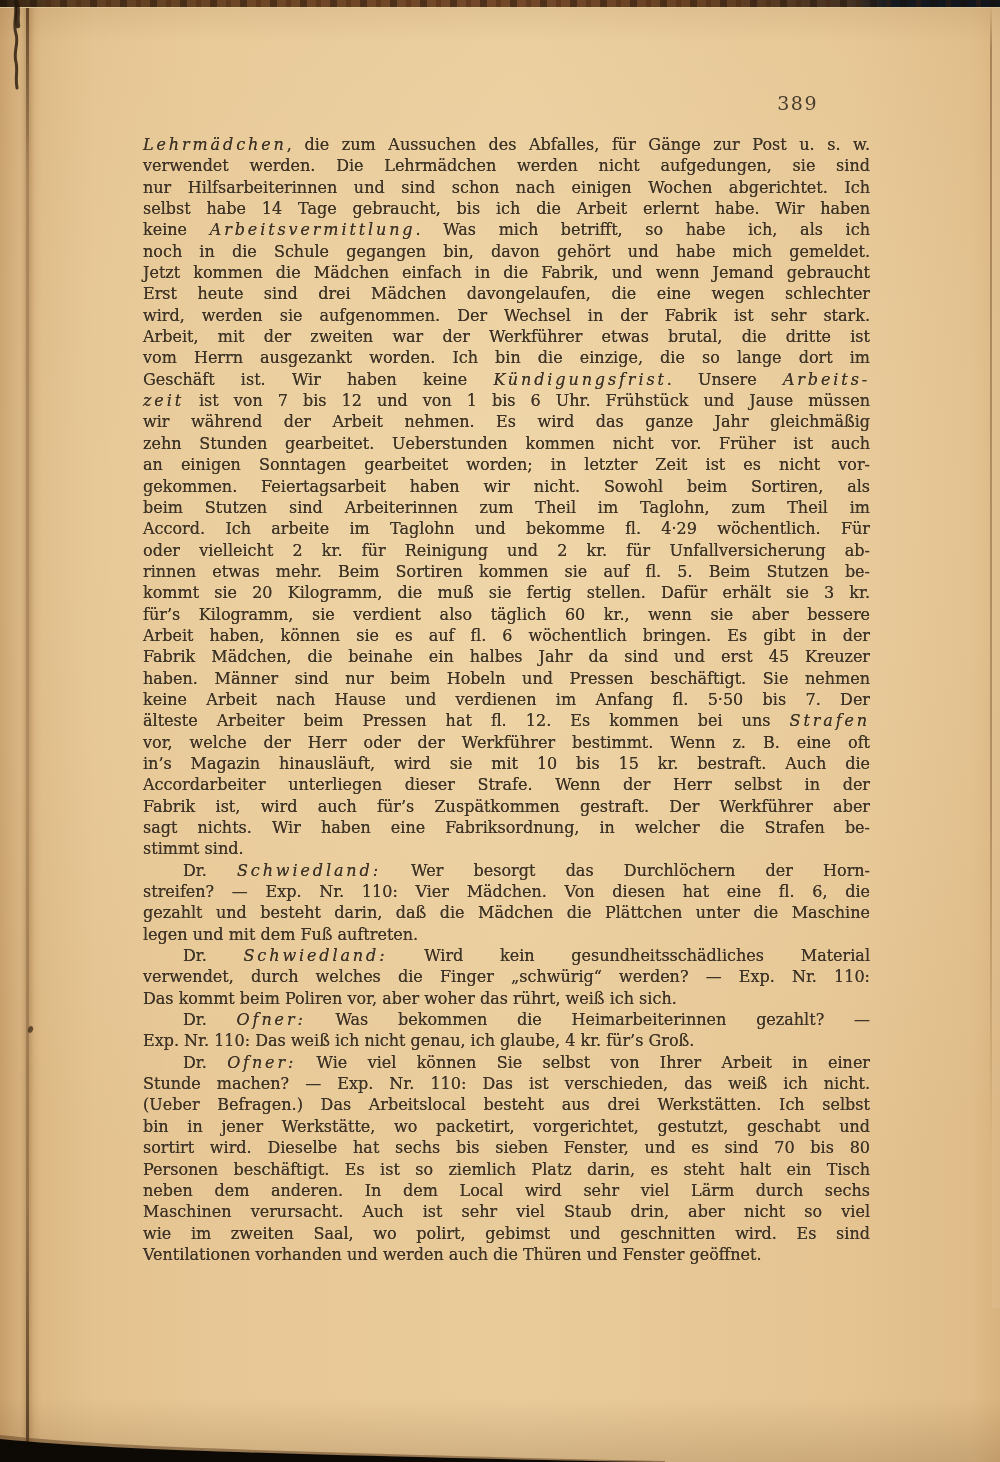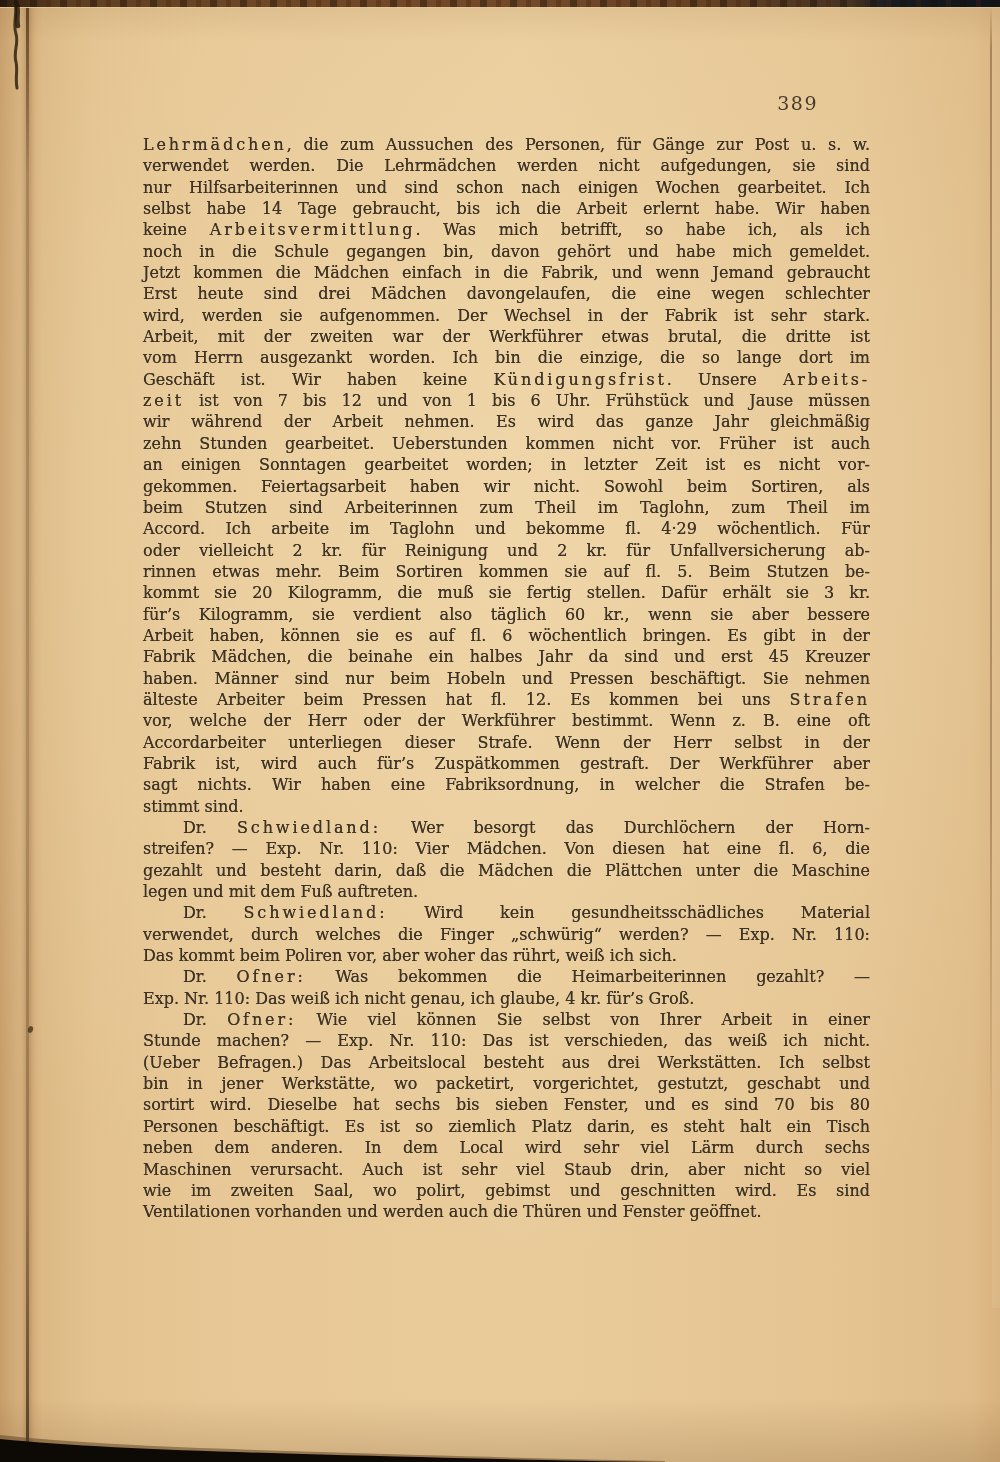--- a/index.html
+++ b/index.html
@@ -42,21 +42,21 @@
     position:absolute;left:143px;top:134px;width:727px;z-index:2;
     font-size:16px;color:var(--ink);
     text-shadow:0 0 0.5px rgba(64,52,36,0.85);
   }
   .line{
     height:21.35px;line-height:21.35px;
     text-align:justify;text-align-last:justify;
   }
   .line.end{text-align-last:left;}
   .line.indent{text-indent:40px;}
-  .sperr{letter-spacing:0.18em;}
+  .sperr{letter-spacing:0.18em;font-style:italic;}
   .right-line{
     position:absolute;left:990px;top:8px;width:2px;height:1150px;z-index:2;
     background:linear-gradient(180deg, rgba(120,82,45,0) 0, rgba(120,82,45,0.50) 40px, rgba(120,82,45,0.42) 70%, rgba(120,82,45,0) 100%);
   }
   .right-strip{
     position:absolute;left:992px;top:8px;right:0;height:1300px;z-index:1;
     background:rgba(255,240,205,0.10);
   }
   .bottom-wedge{position:absolute;left:0;bottom:0;z-index:5;}
 </style>
@@ -68,23 +68,23 @@
   <div class="crease"></div>
   <svg class="fiber" width="26" height="100" viewBox="0 0 26 100">
     <path d="M10,-2 C15,12 8,22 12,34 C15,43 9,52 12,62 C14,70 11,78 13,88" stroke="#392916" stroke-width="3" fill="none" stroke-linecap="round" opacity="0.9"></path>
     <path d="M12,2 C16,10 12,16 14,26" stroke="#20150a" stroke-width="4.5" fill="none" stroke-linecap="round" opacity="0.8"></path>
   </svg>
   <div class="speck"></div>
 
   <div class="pagenum">389</div>
 
   <div class="text-block" id="text-block">
-      <div class="line"><span class="sperr">Lehrmädchen</span><span>, die zum Aussuchen des Personen, für Gänge zur Post u. s. w.</span></div>
+      <div class="line"><span class="sperr">Lehrmädchen</span><span>, die zum Aussuchen des Abfalles, für Gänge zur Post u. s. w.</span></div>
       <div class="line"><span>verwendet werden.  Die Lehrmädchen werden nicht aufgedungen, sie sind</span></div>
-      <div class="line"><span>nur Hilfsarbeiterinnen und sind schon nach einigen Wochen gearbeitet. Ich</span></div>
+      <div class="line"><span>nur Hilfsarbeiterinnen und sind schon nach einigen Wochen abgerichtet. Ich</span></div>
       <div class="line"><span>selbst habe 14 Tage gebraucht, bis ich die Arbeit erlernt habe. Wir haben</span></div>
       <div class="line"><span>keine </span><span class="sperr">Arbeitsvermittlung</span><span>. Was mich betrifft, so habe ich, als ich</span></div>
       <div class="line"><span>noch in die Schule gegangen bin, davon gehört und habe mich gemeldet.</span></div>
       <div class="line"><span>Jetzt kommen die Mädchen einfach in die Fabrik, und wenn Jemand gebraucht</span></div>
       <div class="line"><span>Erst heute sind drei Mädchen davongelaufen, die eine wegen schlechter</span></div>
       <div class="line"><span>wird, werden sie aufgenommen.  Der Wechsel in der Fabrik ist sehr stark.</span></div>
       <div class="line"><span>Arbeit, mit der zweiten war der Werkführer etwas brutal, die dritte ist</span></div>
       <div class="line"><span>vom Herrn ausgezankt worden.  Ich bin die einzige, die so lange dort im</span></div>
       <div class="line"><span>Geschäft ist. Wir haben keine </span><span class="sperr">Kündigungsfrist</span><span>.  Unsere </span><span class="sperr">Arbeits-</span></div>
       <div class="line"><span class="sperr">zeit</span><span> ist von 7 bis 12 und von 1 bis 6 Uhr. Frühstück und Jause müssen</span></div>
@@ -94,22 +94,24 @@
       <div class="line"><span>gekommen.  Feiertagsarbeit haben wir nicht.  Sowohl beim Sortiren, als</span></div>
       <div class="line"><span>beim Stutzen sind Arbeiterinnen zum Theil im Taglohn, zum Theil im</span></div>
       <div class="line"><span>Accord.  Ich arbeite im Taglohn und bekomme fl. 4·29 wöchentlich.  Für</span></div>
       <div class="line"><span>oder vielleicht 2 kr. für Reinigung und 2 kr. für Unfallversicherung ab-</span></div>
       <div class="line"><span>rinnen etwas mehr. Beim Sortiren kommen sie auf fl. 5. Beim Stutzen be-</span></div>
       <div class="line"><span>kommt sie 20 Kilogramm, die muß sie fertig stellen. Dafür erhält sie 3 kr.</span></div>
       <div class="line"><span>für’s Kilogramm, sie verdient also täglich 60 kr., wenn sie aber bessere</span></div>
       <div class="line"><span>Arbeit haben, können sie es auf fl. 6 wöchentlich bringen.  Es gibt in der</span></div>
       <div class="line"><span>Fabrik Mädchen, die beinahe ein halbes Jahr da sind und erst 45 Kreuzer</span></div>
       <div class="line"><span>haben. Männer sind nur beim Hobeln und Pressen beschäftigt. Sie nehmen</span></div>
+      <div class="line"><span>keine Arbeit nach Hause und verdienen im Anfang fl. 5·50 bis 7.  Der</span></div>
       <div class="line"><span>älteste Arbeiter beim Pressen hat fl. 12.  Es kommen bei uns </span><span class="sperr">Strafen</span></div>
       <div class="line"><span>vor, welche der Herr oder der Werkführer bestimmt.  Wenn z. B. eine oft</span></div>
+      <div class="line"><span>in’s Magazin hinausläuft, wird sie mit 10 bis 15 kr. bestraft.  Auch die</span></div>
       <div class="line"><span>Accordarbeiter unterliegen dieser Strafe.  Wenn der Herr selbst in der</span></div>
       <div class="line"><span>Fabrik ist, wird auch für’s Zuspätkommen gestraft.  Der Werkführer aber</span></div>
       <div class="line"><span>sagt nichts.  Wir haben eine Fabriksordnung, in welcher die Strafen be-</span></div>
       <div class="line end"><span>stimmt sind.</span></div>
       <div class="line indent"><span>Dr. </span><span class="sperr">Schwiedland:</span><span> Wer besorgt das Durchlöchern der Horn-</span></div>
       <div class="line"><span>streifen? — Exp. Nr. 110: Vier Mädchen. Von diesen hat eine fl. 6, die</span></div>
       <div class="line"><span>gezahlt und besteht darin, daß die Mädchen die Plättchen unter die Maschine</span></div>
       <div class="line end"><span>legen und mit dem Fuß auftreten.</span></div>
       <div class="line indent"><span>Dr. </span><span class="sperr">Schwiedland:</span><span> Wird kein gesundheitsschädliches Material</span></div>
       <div class="line"><span>verwendet, durch welches die Finger „schwürig“ werden? — Exp. Nr. 110:</span></div>

